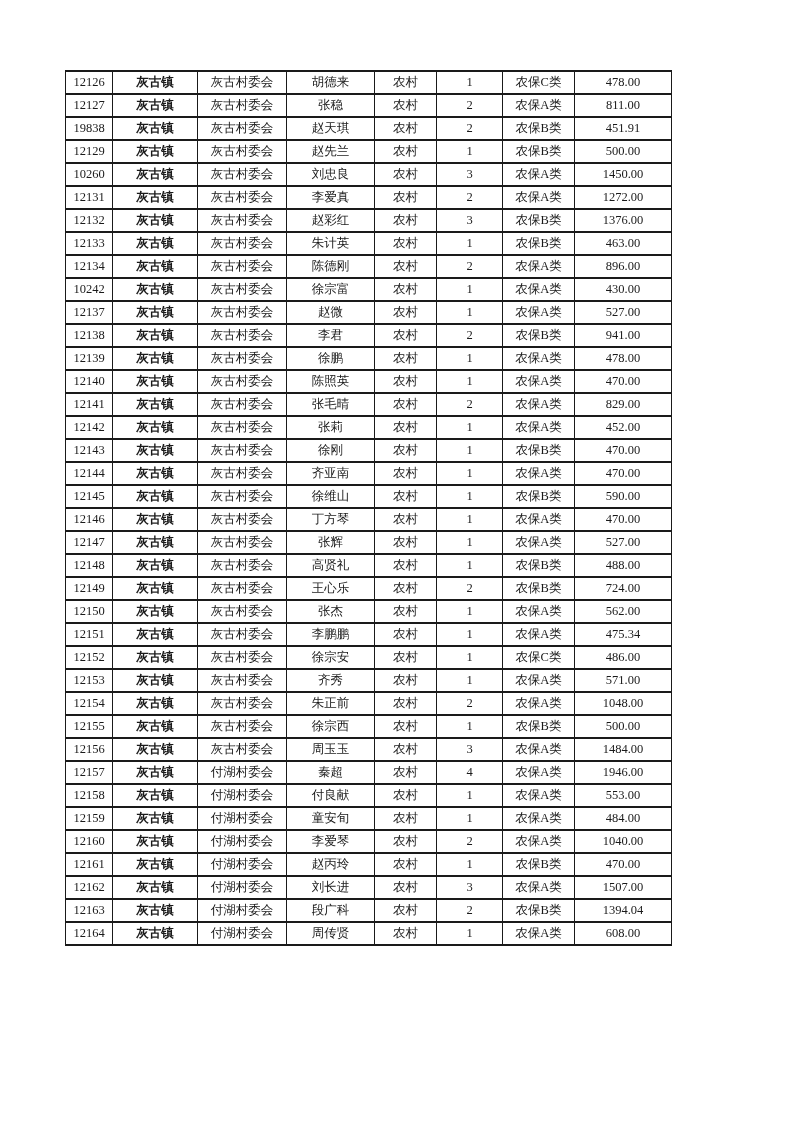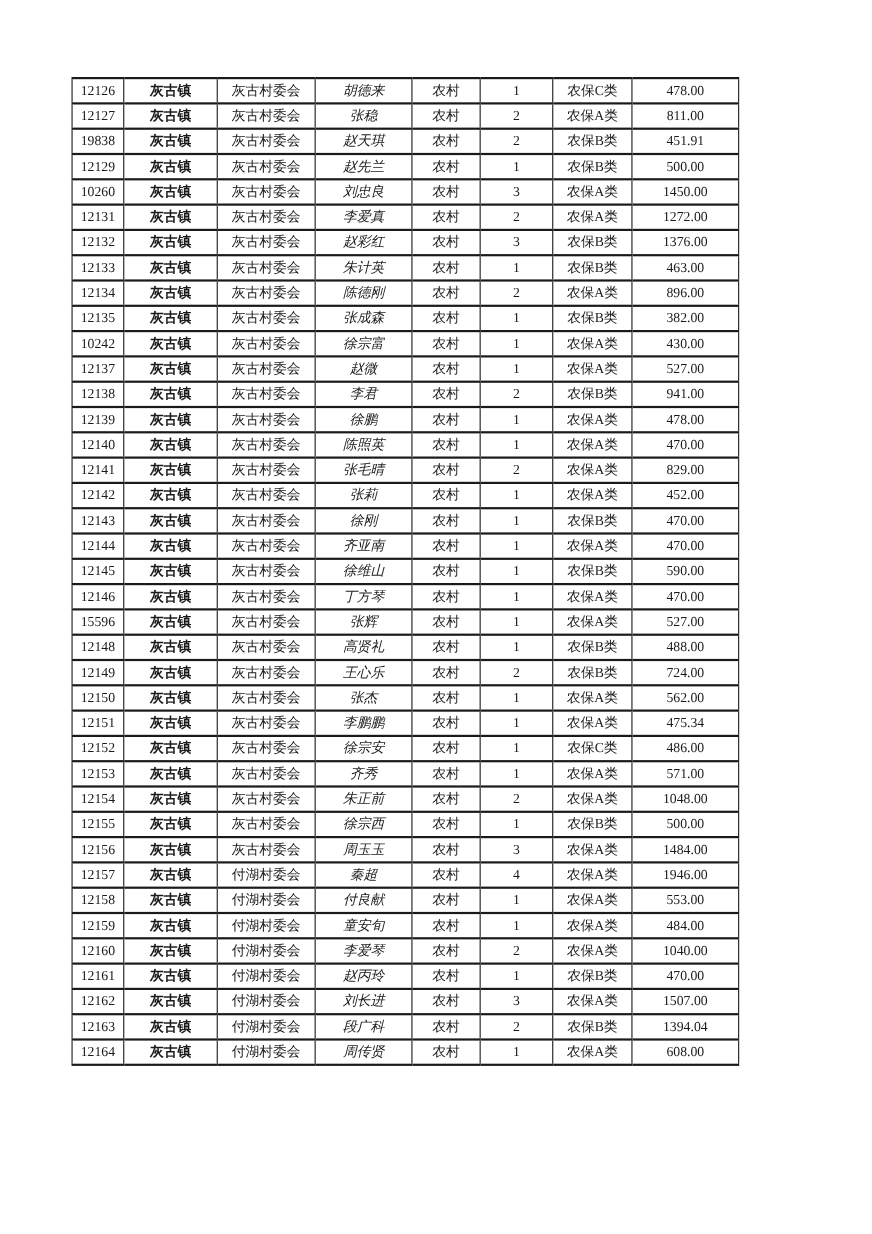--- a/index.html
+++ b/index.html
@@ -36,21 +36,21 @@
     height: 21px;
     padding: 0;
     text-align: center;
     white-space: nowrap;
     overflow: hidden;
     line-height: 21px;
   }
   td.col-serial   { width: 46px; }
   td.col-town     { width: 84px; font-weight: bold; }
   td.col-village  { width: 88px; }
-  td.col-name     { width: 87px; font-style: italic; }
+  td.col-name     { width: 87px; }
   td.col-type     { width: 61px; }
   td.col-count    { width: 65px; }
   td.col-category { width: 71px; }
   td.col-amount   { width: 96px; text-align: right; padding-right: 21px; }
 </style>
 </head>
 <body>
 
 <div class="page">
   <table class="data-table">
@@ -139,30 +139,20 @@
           <td class="col-serial">12134</td>
           <td class="col-town">灰古镇</td>
           <td class="col-village">灰古村委会</td>
           <td class="col-name">陈德刚</td>
           <td class="col-type">农村</td>
           <td class="col-count">2</td>
           <td class="col-category">农保A类</td>
           <td class="col-amount">896.00</td>
         </tr>
         <tr>
-          <td class="col-serial">12135</td>
-          <td class="col-town">灰古镇</td>
-          <td class="col-village">灰古村委会</td>
-          <td class="col-name">张成森</td>
-          <td class="col-type">农村</td>
-          <td class="col-count">1</td>
-          <td class="col-category">农保B类</td>
-          <td class="col-amount">382.00</td>
-        </tr>
-        <tr>
           <td class="col-serial">10242</td>
           <td class="col-town">灰古镇</td>
           <td class="col-village">灰古村委会</td>
           <td class="col-name">徐宗富</td>
           <td class="col-type">农村</td>
           <td class="col-count">1</td>
           <td class="col-category">农保A类</td>
           <td class="col-amount">430.00</td>
         </tr>
         <tr>
@@ -259,21 +249,21 @@
           <td class="col-serial">12146</td>
           <td class="col-town">灰古镇</td>
           <td class="col-village">灰古村委会</td>
           <td class="col-name">丁方琴</td>
           <td class="col-type">农村</td>
           <td class="col-count">1</td>
           <td class="col-category">农保A类</td>
           <td class="col-amount">470.00</td>
         </tr>
         <tr>
-          <td class="col-serial">15596</td>
+          <td class="col-serial">12147</td>
           <td class="col-town">灰古镇</td>
           <td class="col-village">灰古村委会</td>
           <td class="col-name">张辉</td>
           <td class="col-type">农村</td>
           <td class="col-count">1</td>
           <td class="col-category">农保A类</td>
           <td class="col-amount">527.00</td>
         </tr>
         <tr>
           <td class="col-serial">12148</td>

